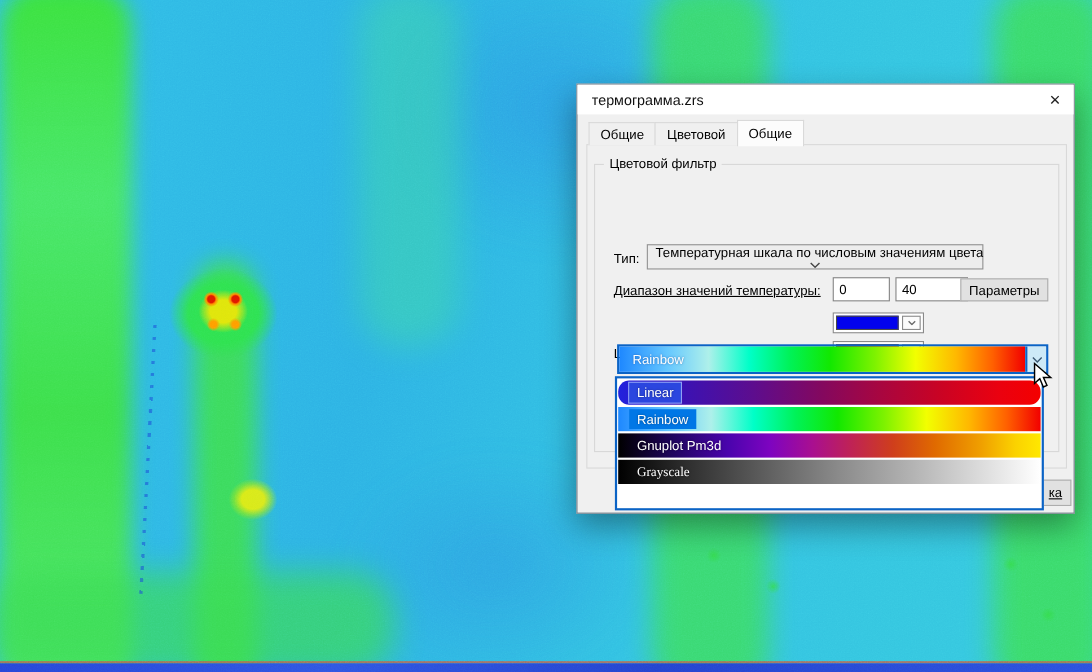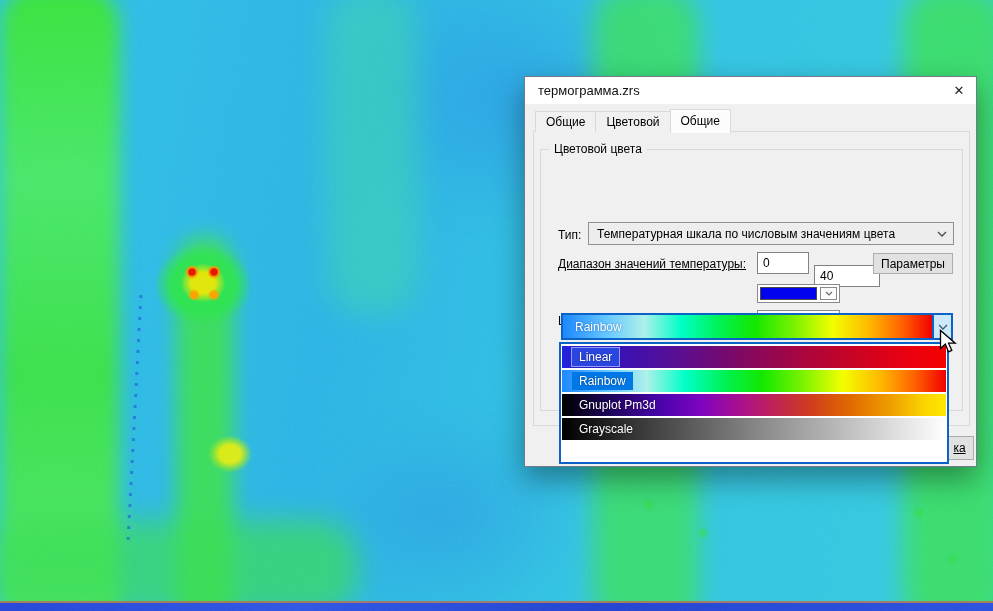--- a/index.html
+++ b/index.html
@@ -130,36 +130,36 @@
     </div>
 
     <div class="tabs">
       <div class="tab"><span>Общие</span></div>
       <div class="tab"><span>Цветовой</span></div>
       <div class="tab active"><span>Общие</span></div>
     </div>
 
     <div class="panel">
       <div class="group">
-        <span class="group-label">Цветовой цвета</span>
+        <span class="group-label">Цветовой фильтр</span>
       </div>
 
       <span class="lbl" style="left:24px;top:96px;">Тип:</span>
-      <div class="combo" style="left:54px;top:90px;width:366px;height:23px;">
+      <div class="combo" style="left:54px;top:90px;width:306px;height:23px;flex-direction:column;">
         <span class="txt">Температурная шкала по числовым значениям цвета</span>
         <span class="arr">
           <svg class="chev" width="10" height="6" viewBox="0 0 10 6">
               <path d="M1 1 L5 5 L9 1" fill="none" stroke="#4a4a4a" stroke-width="1.3"></path>
             </svg>
         </span>
       </div>
 
       <span class="lbl" style="left:24px;top:125px;text-decoration:underline;">Диапазон значений температуры:</span>
       <input class="tinput" style="left: 223px; top: 120px; width: 52px; height: 22px;" value="0">
-      <input class="tinput" style="left: 280px; top: 120px; width: 66px; height: 22px; margin-top: 13px;" value="40">
+      <input class="tinput" style="left: 280px; top: 120px; width: 66px; height: 22px;" value="40">
       <div class="pushbtn" style="left:339px;top:121px;width:80px;height:21px;">
         <span>Параметры</span>
       </div>
 
       <div class="ccombo" style="left:223px;top:152px;width:83px;height:19px;">
         <span class="chip" style="background: rgb(2, 2, 238);"></span>
         <span class="cbtn">
           <svg class="chev" width="8" height="5" viewBox="0 0 8 5">
               <path d="M1 1 L4 4 L7 1" fill="none" stroke="#6a6a6a" stroke-width="1.2"></path>
             </svg>
@@ -190,30 +190,30 @@
             </svg>
         </span>
       </div>
     </div>
 
     <div class="pushbtn helpbtn">
       <span>ка</span>
     </div>
 
     <div class="pallist">
-      <div class="pal-item hl-linear" style="background: linear-gradient(90deg, rgb(34, 34, 221) 0%, rgb(60, 18, 178) 16%, rgb(93, 13, 142) 32%, rgb(131, 8, 95) 48%, rgb(168, 6, 64) 62%, rgb(201, 3, 36) 76%, rgb(234, 1, 16) 90%, rgb(244, 0, 0) 100%);">
+      <div class="pal-item hl-linear" style="background: linear-gradient(90deg, rgb(34, 34, 221) 0%, rgb(60, 18, 178) 16%, rgb(93, 13, 142) 32%, rgb(131, 8, 95) 48%, rgb(168, 6, 64) 62%, rgb(201, 3, 36) 76%, rgb(234, 1, 16) 90%, rgb(244, 0, 0) 100%); border-radius: 10px;">
         <span class="plbl">Linear</span>
       </div>
       <div class="pal-item hl-sel" style="background: linear-gradient(90deg, rgb(30, 136, 255) 0%, rgb(102, 200, 255) 12%, rgb(174, 240, 234) 22%, rgb(0, 255, 200) 32%, rgb(0, 242, 88) 42%, rgb(18, 232, 0) 52%, rgb(126, 242, 0) 63%, rgb(242, 255, 0) 73%, rgb(255, 184, 0) 83%, rgb(255, 96, 0) 92%, rgb(242, 0, 0) 100%);">
         <span class="plbl">Rainbow</span>
       </div>
       <div class="pal-item" style="background: linear-gradient(90deg, rgb(0, 0, 0) 0%, rgb(32, 5, 95) 13%, rgb(74, 4, 173) 26%, rgb(126, 4, 192) 36%, rgb(169, 15, 144) 46%, rgb(191, 34, 86) 55%, rgb(207, 62, 28) 65%, rgb(224, 106, 0) 75%, rgb(240, 160, 0) 86%, rgb(251, 210, 0) 94%, rgb(255, 232, 0) 100%); text-align: right;">
         <span class="plbl">Gnuplot Pm3d</span>
       </div>
-      <div class="pal-item" style="background: linear-gradient(90deg, rgb(0, 0, 0) 0%, rgb(46, 46, 46) 16%, rgb(92, 92, 92) 34%, rgb(138, 138, 138) 52%, rgb(180, 180, 180) 70%, rgb(220, 220, 220) 86%, rgb(255, 255, 255) 100%);">
+      <div class="pal-item" style="background: linear-gradient(90deg, rgb(0, 0, 0) 0%, rgb(46, 46, 46) 16%, rgb(92, 92, 92) 34%, rgb(138, 138, 138) 52%, rgb(180, 180, 180) 70%, rgb(220, 220, 220) 86%, rgb(255, 255, 255) 100%); font-family: Liberation Serif, serif;">
         <span class="plbl">Grayscale</span>
       </div>
     </div>
   </div>
 
   <svg class="cursor" width="22" height="27" viewBox="0 0 22 27">
     <path d="M1.5 1.5 L1.5 19.5 L6.3 15.2 L9.5 22.8 L12.8 21.4 L9.6 14.2 L16.2 14.2 Z" fill="#ffffff" stroke="#000000" stroke-width="1.3"></path>
   </svg>
 
 </div>

